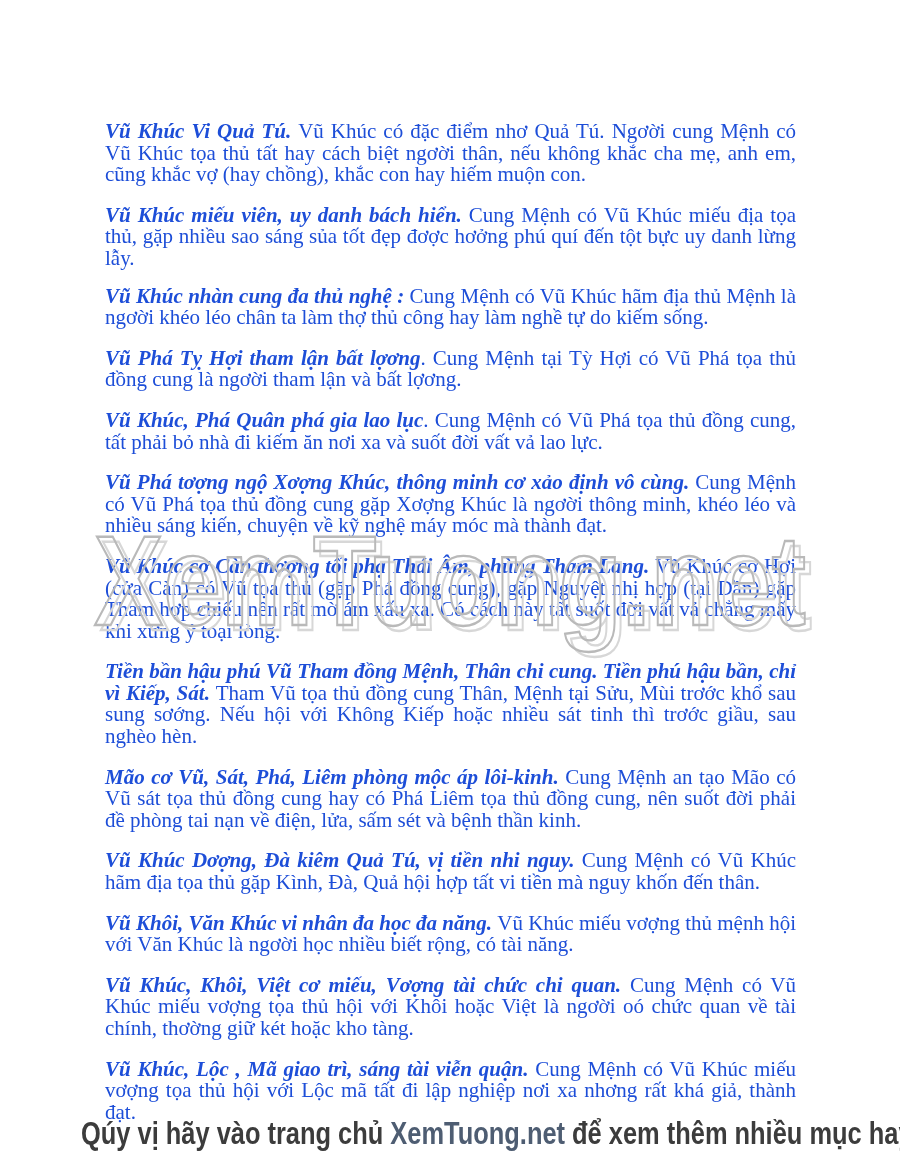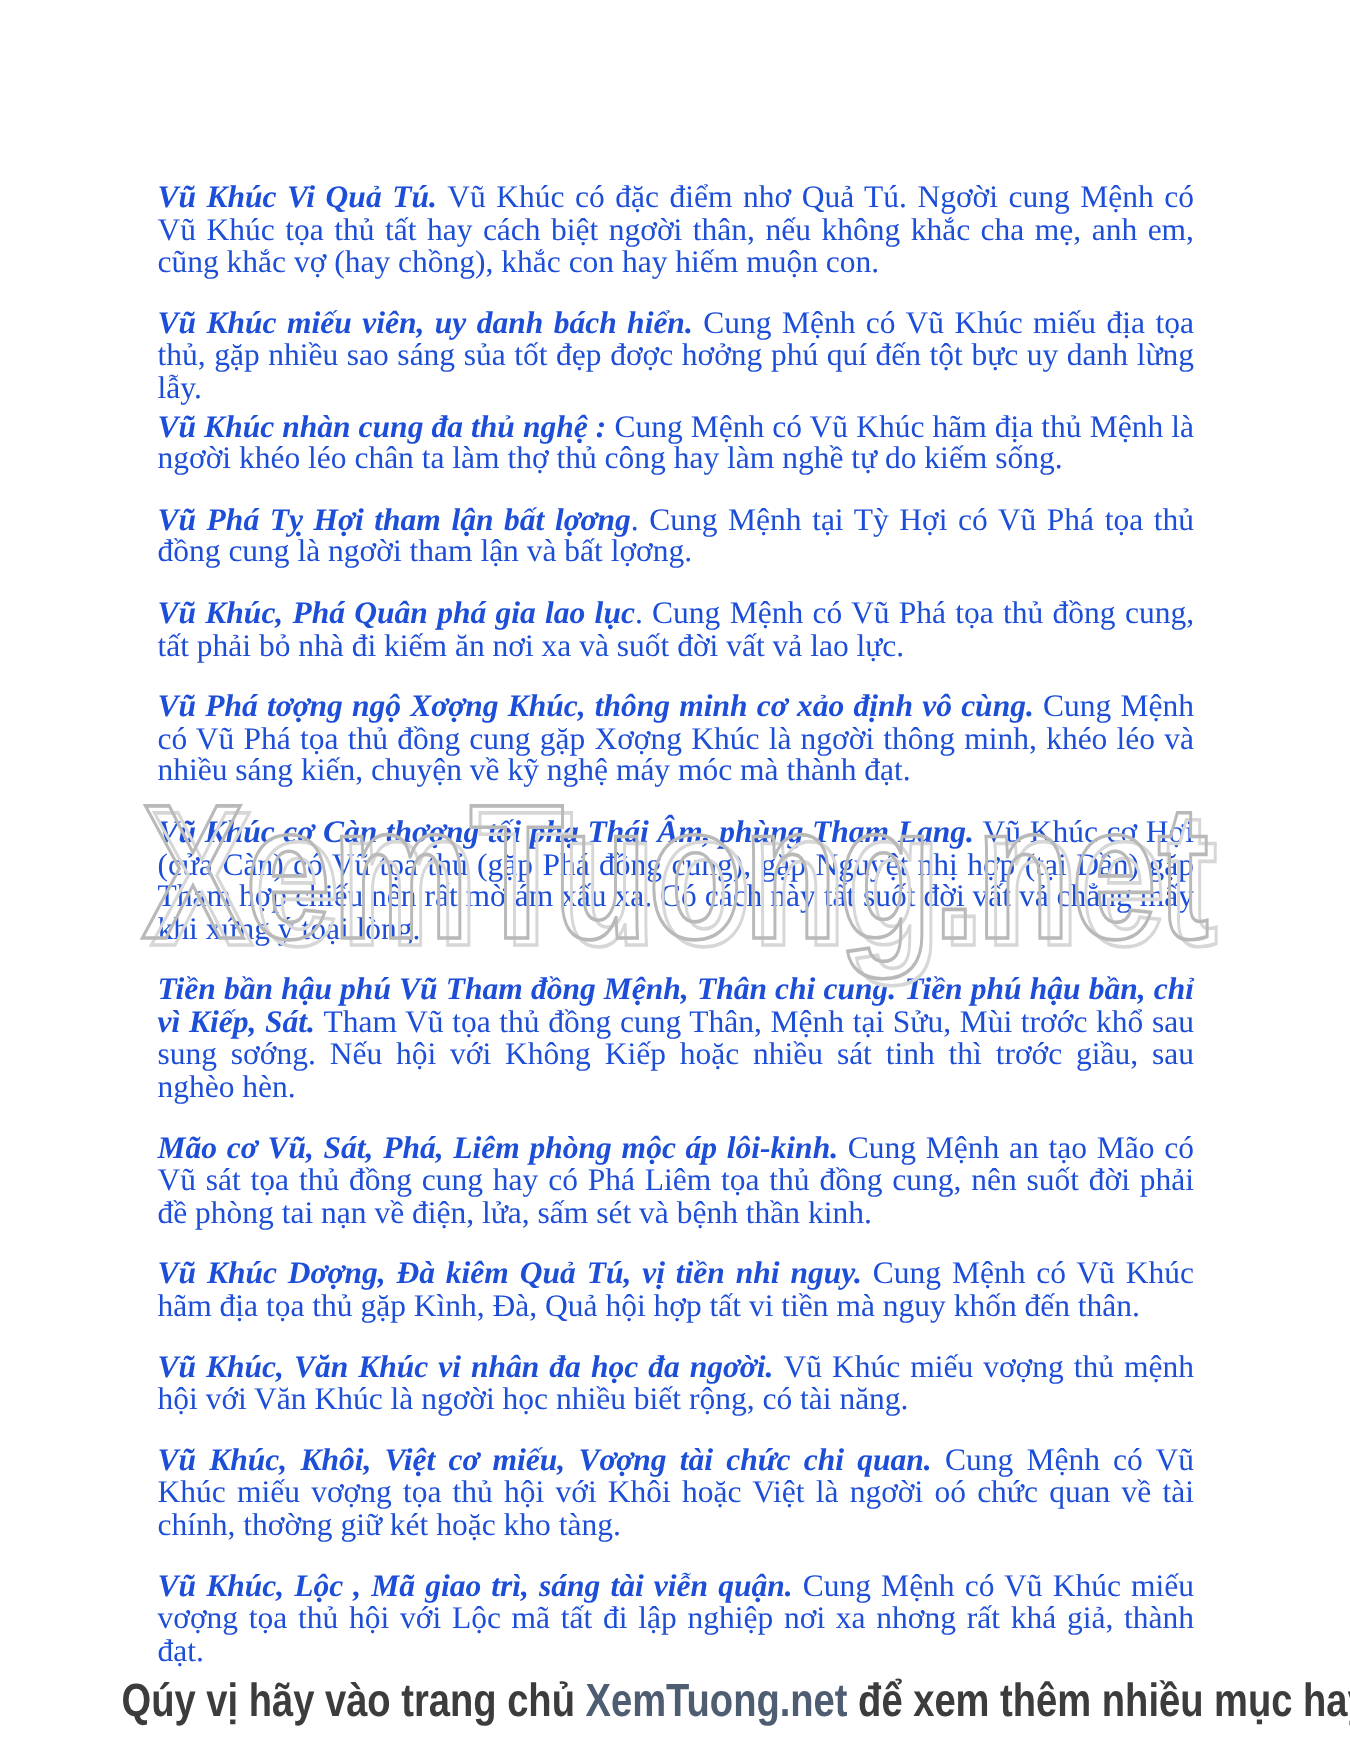--- a/index.html
+++ b/index.html
@@ -9,21 +9,21 @@
     font-family:"Liberation Serif", serif;
   }
   .content{
     position:absolute;left:105px;top:121px;width:691px;z-index:1;
   }
   p.para{
     font-size:21px;line-height:21.6px;color:#1d4ed8;
     text-align:justify;margin:0 0 19px 0;
   }
   p.para .lead{font-weight:bold;font-style:italic;}
-  p.para.tight{margin-bottom:4px;}
+  p.para.tight{margin-bottom:16px;}
   .watermark{
     position:absolute;left:0;top:0;z-index:2;pointer-events:none;
   }
   .watermark text{
     font-family:"Liberation Sans", sans-serif;
     font-weight:bold;
     fill:none;
   }
   .wm-back{stroke:#d7d7d7;stroke-width:2.4;}
   .wm-front{stroke:#b9b9b9;stroke-width:2.4;}
@@ -44,21 +44,21 @@
   <p class="para"><b class="lead">Vũ Khúc Vi Quả Tú. </b><span>Vũ Khúc có đặc điểm nhơ Quả Tú. Ngơời cung Mệnh có Vũ Khúc tọa thủ tất hay cách biệt ngơời thân, nếu không khắc cha mẹ, anh em, cũng khắc vợ (hay chồng), khắc con hay hiếm muộn con.</span></p>
   <p class="para tight"><b class="lead">Vũ Khúc miếu viên, uy danh bách hiển. </b><span>Cung Mệnh có Vũ Khúc miếu địa tọa thủ, gặp nhiều sao sáng sủa tốt đẹp đơợc hơởng phú quí đến tột bực uy danh lừng lẫy.</span></p>
   <p class="para"><b class="lead">Vũ Khúc nhàn cung đa thủ nghệ : </b><span>Cung Mệnh có Vũ Khúc hãm địa thủ Mệnh là ngơời khéo léo chân ta làm thợ thủ công hay làm nghề tự do kiếm sống.</span></p>
   <p class="para"><b class="lead">Vũ Phá Tỵ Hợi tham lận bất lợơng</b><span>. Cung Mệnh tại Tỳ Hợi có Vũ Phá tọa thủ đồng cung là ngơời tham lận và bất lợơng.</span></p>
   <p class="para"><b class="lead">Vũ Khúc, Phá Quân phá gia lao lục</b><span>. Cung Mệnh có Vũ Phá tọa thủ đồng cung, tất phải bỏ nhà đi kiếm ăn nơi xa và suốt đời vất vả lao lực.</span></p>
   <p class="para"><b class="lead">Vũ Phá tơợng ngộ Xơợng Khúc, thông minh cơ xảo định vô cùng. </b><span>Cung Mệnh có Vũ Phá tọa thủ đồng cung gặp Xơợng Khúc là ngơời thông minh, khéo léo và nhiều sáng kiến, chuyện về kỹ nghệ máy móc mà thành đạt.</span></p>
   <p class="para"><b class="lead">Vũ Khúc cơ Càn thơợng tối phạ Thái Âm, phùng Tham Lang. </b><span>Vũ Khúc cơ Hợi (cửa Càn) có Vũ tọa thủ (gặp Phá đồng cung), gặp Nguyệt nhị hợp (tại Dần) gặp Tham hợp chiếu nên rất mờ ám xấu xa. Có cách này tất suốt đời vất vả chẳng mấy khi xứng ý toại lòng.</span></p>
   <p class="para"><b class="lead">Tiền bần hậu phú Vũ Tham đồng Mệnh, Thân chi cung. Tiền phú hậu bần, chỉ vì Kiếp, Sát. </b><span>Tham Vũ tọa thủ đồng cung Thân, Mệnh tại Sửu, Mùi trơớc khổ sau sung sơớng. Nếu hội với Không Kiếp hoặc nhiều sát tinh thì trơớc giầu, sau nghèo hèn.</span></p>
   <p class="para"><b class="lead">Mão cơ Vũ, Sát, Phá, Liêm phòng mộc áp lôi-kinh. </b><span>Cung Mệnh an tạo Mão có Vũ sát tọa thủ đồng cung hay có Phá Liêm tọa thủ đồng cung, nên suốt đời phải đề phòng tai nạn về điện, lửa, sấm sét và bệnh thần kinh.</span></p>
   <p class="para"><b class="lead">Vũ Khúc Dơợng, Đà kiêm Quả Tú, vị tiền nhi nguy. </b><span>Cung Mệnh có Vũ Khúc hãm địa tọa thủ gặp Kình, Đà, Quả hội hợp tất vi tiền mà nguy khốn đến thân.</span></p>
-  <p class="para"><b class="lead">Vũ Khúc, Văn Khúc vi nhân đa học đa ngơời. </b><span>Vũ Khúc miếu vơợng thủ mệnh hội với Văn Khúc là ngơời học nhiều biết rộng, có tài năng.</span></p>
+  <p class="para"><b class="lead">Vũ Khôi, Văn Khúc vi nhân đa học đa năng. </b><span>Vũ Khúc miếu vơợng thủ mệnh hội với Văn Khúc là ngơời học nhiều biết rộng, có tài năng.</span></p>
   <p class="para"><b class="lead">Vũ Khúc, Khôi, Việt cơ miếu, Vơợng tài chức chi quan. </b><span>Cung Mệnh có Vũ Khúc miếu vơợng tọa thủ hội với Khôi hoặc Việt là ngơời oó chức quan về tài chính, thơờng giữ két hoặc kho tàng.</span></p>
   <p class="para"><b class="lead">Vũ Khúc, Lộc , Mã giao trì, sáng tài viễn quận. </b><span>Cung Mệnh có Vũ Khúc miếu vơợng tọa thủ hội với Lộc mã tất đi lập nghiệp nơi xa nhơng rất khá giả, thành đạt.</span></p>
 </div>
 
 <svg class="watermark" width="900" height="1165" viewBox="0 0 900 1165" aria-hidden="true">
   <text class="wm-back" x="456" y="630" text-anchor="middle" font-size="128" textLength="712" lengthAdjust="spacingAndGlyphs">XemTuong.net</text>
   <text class="wm-front" x="450" y="625" text-anchor="middle" font-size="128" textLength="712" lengthAdjust="spacingAndGlyphs">XemTuong.net</text>
 </svg>
 
 <div class="footer">

